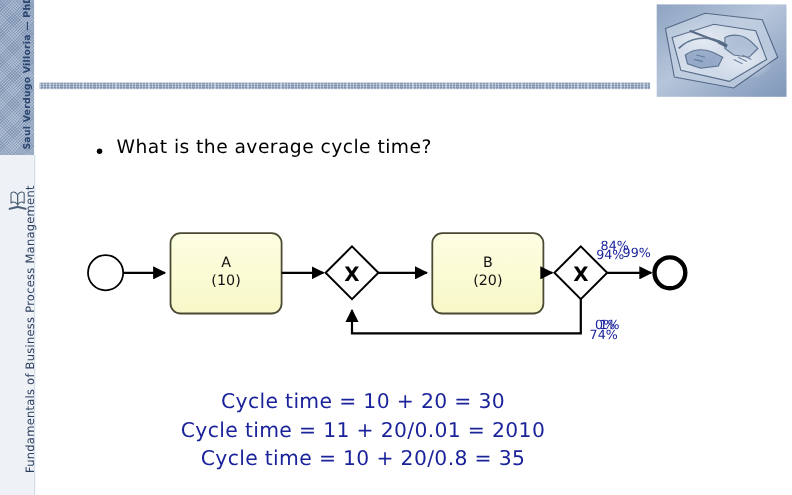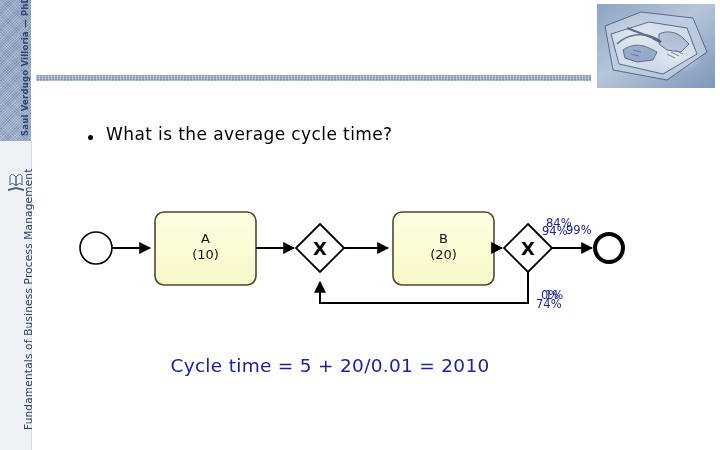--- a/index.html
+++ b/index.html
@@ -242,16 +242,18 @@
 
   <div class="pct" style="left:546px; top:216px;">84%</div>
   <div class="pct" style="left:566px; top:223px;">99%</div>
   <div class="pct" style="left:542px; top:224px;">94%</div>
 
   <div class="pct" style="left:541px; top:288px;">0%</div>
   <div class="pct" style="left:545px; top:288px;">1%</div>
   <div class="pct" style="left:536px; top:297px;">74%</div>
 
   <div class="formulas">
-    <div class="formula">Cycle time = 5 + 20/0.01 = 2010</div>
+    <div class="formula">Cycle time = 10 + 20 = 30</div>
+    <div class="formula">Cycle time = 11 + 20/0.01 = 2010</div>
+    <div class="formula">Cycle time = 10 + 20/0.8 = 35</div>
   </div>
 
 </div>
 
 </body></html>

